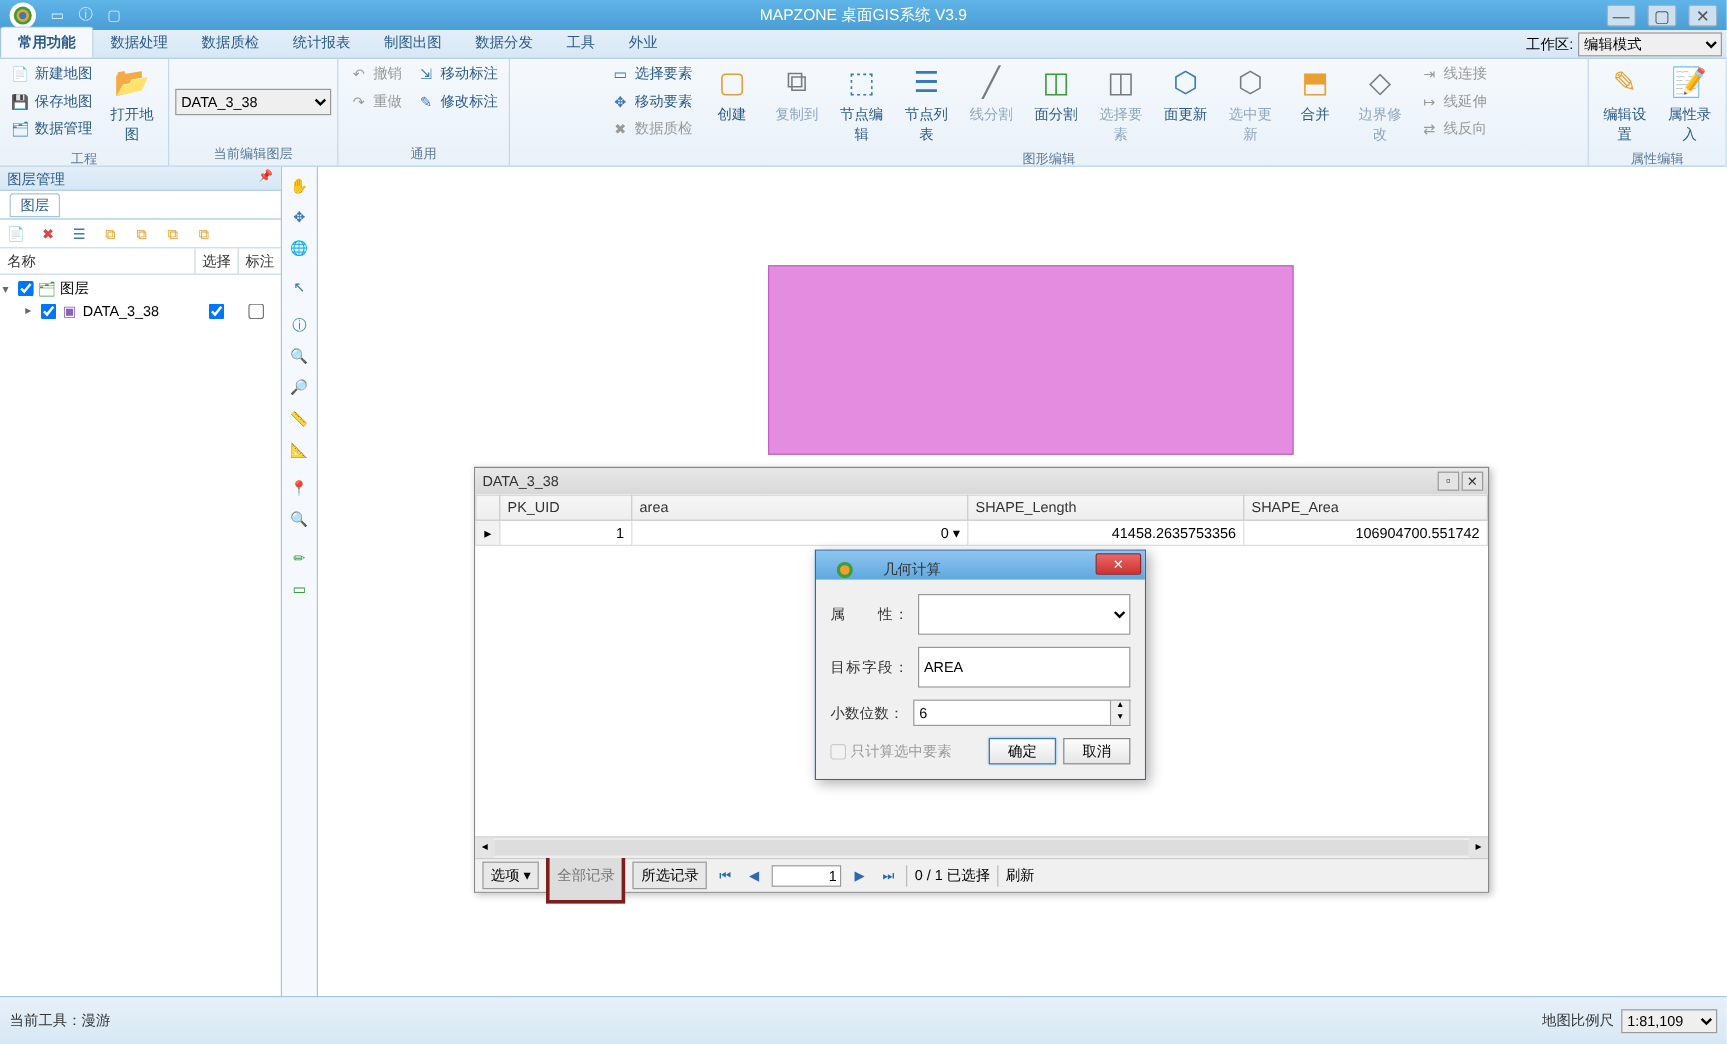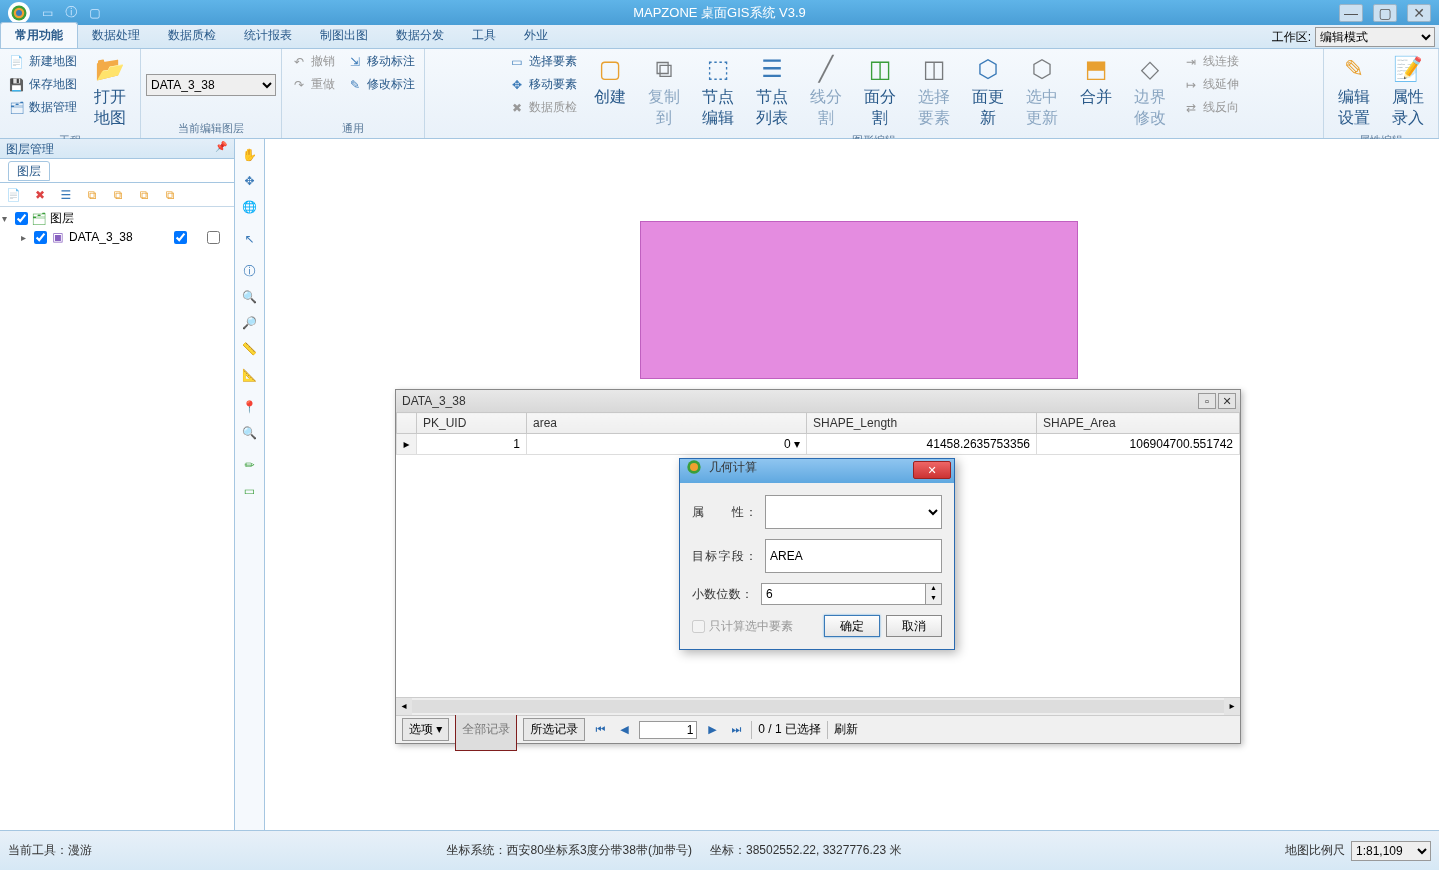--- a/index.html
+++ b/index.html
@@ -22,21 +22,21 @@
 .menu-tabs .workspace select { width: 120px; height: 20px; border: 1px solid #999; }
 
 
 .ribbon { height: 90px; background: linear-gradient(#f5f9fd, #e9f1f9); border-bottom: 1px solid #a5c6e1; display: flex; }
 .ribbon-group { border-right: 1px solid #c5d8e8; padding: 2px 5px 0 5px; display: flex; flex-direction: column; align-items: center; position: relative; }
 .ribbon-group-label { font-size: 11px; color: #5a7a9a; text-align: center; width: 100%; padding: 2px 0; margin-top: auto; }
 .ribbon-content { display: flex; align-items: flex-start; gap: 4px; flex: 1; }
 .ribbon-btn-big { width: 50px; display: flex; flex-direction: column; align-items: center; gap: 2px; padding: 2px; cursor: pointer; }
 .ribbon-btn-big.disabled { opacity: 0.5; }
 .ribbon-btn-big .icon { width: 32px; height: 32px; display: flex; align-items: center; justify-content: center; font-size: 24px; }
-.ribbon-btn-big .label { font-size: 16px; color: #2a5a8a; text-align: center; }
+.ribbon-btn-big .label { font-size: 12px; color: #2a5a8a; text-align: center; }
 .ribbon-btn-small { display: flex; align-items: center; gap: 4px; padding: 2px 4px; cursor: pointer; color: #2a5a8a; }
 .ribbon-btn-small.disabled { color: #999; }
 .ribbon-btn-small .icon { width: 16px; height: 16px; display: flex; align-items: center; justify-content: center; }
 .ribbon-col { display: flex; flex-direction: column; gap: 2px; }
 .ribbon select { width: 130px; height: 22px; border: 1px solid #999; }
 
 
 .main-area { display: flex; height: 700px; position: relative; }
 
 
@@ -76,28 +76,28 @@
 .attr-table { width: 100%; border-collapse: collapse; }
 .attr-table th { background: linear-gradient(#f6f6f6, #eee); border: 1px solid #c8c8c8; padding: 3px 6px; text-align: left; font-weight: normal; color: #333; }
 .attr-table td { border: 1px solid #ddd; padding: 3px 6px; text-align: right; }
 .attr-table td:first-child { width: 20px; background: #f2f2f2; text-align: center; }
 .attr-hscroll { height: 18px; background: #eee; border-top: 1px solid #ccc; position: relative; }
 .attr-hscroll .track { position: absolute; left: 16px; right: 16px; top: 2px; bottom: 2px; background: #ddd; }
 .attr-hscroll .arrow-l { position: absolute; left:0; width:16px; top:0; bottom:0; background:#e4e4e4; text-align:center; font-size:10px; line-height:16px;}
 .attr-hscroll .arrow-r { position: absolute; right:0; width:16px; top:0; bottom:0; background:#e4e4e4; text-align:center; font-size:10px; line-height:16px;}
 .attr-footer { height: 28px; border-top: 1px solid #ccc; display: flex; align-items: center; gap: 6px; padding: 0 6px; background: #f0f0f0; }
 .attr-footer .opt-btn { padding: 2px 6px; border: 1px solid #999; background: #e8e8e8; cursor: pointer; }
-.attr-footer .seg { padding: 12px 6px; border: 1px solid #7f1d1d; background: #ddd; color: #777; }
+.attr-footer .seg { padding: 12px 6px; border: 3px solid #7f1d1d; background: #ddd; color: #777; }
 .attr-footer .nav-btn { width: 18px; height: 18px; display: flex; align-items: center; justify-content: center; color: #2a6ab0; cursor: pointer; font-size: 11px; }
 .attr-footer input.page { width: 58px; height: 18px; text-align: right; border: 1px solid #999; padding: 0 3px; }
 .attr-footer .divider { width: 1px; height: 18px; background: #bbb; }
 
 
 .geom-dialog { position: absolute; left: 679px; top: 458px; width: 276px; background: #f0f0f0; border: 1px solid #2a6ab0; box-shadow: 3px 3px 10px rgba(0,0,0,0.3); }
-.geom-dialog-title { height: 24px; background: linear-gradient(#8fc5f0, #5fa8e0); display: flex; align-items: flex-start; padding: 0 6px; gap: 7px; color: #333; position: relative; }
+.geom-dialog-title { height: 24px; background: linear-gradient(#8fc5f0, #5fa8e0); display: flex; align-items: flex-end; padding: 0 16px; gap: 24px; color: #333; position: relative; }
 .geom-dialog-title .close-btn { position: absolute; right: 3px; top: 2px; width: 38px; height: 18px; background: linear-gradient(#e66, #c33); border: 1px solid #922; border-radius: 2px; color: #fff; display: flex; align-items: center; justify-content: center; font-size: 11px; cursor: pointer; }
 .geom-body { padding: 12px; display: flex; flex-direction: column; gap: 10px; background: #f0f0f0; }
 .geom-row { display: flex; align-items: center; gap: 8px; }
 .geom-row .lbl { width: 65px; text-align: justify; text-align-last: justify; color: #333; }
 .geom-row .lbl::after { content: "："; }
 .geom-row select, .geom-row input[type=text] { flex: 1; height: 22px; border: 1px solid #999; padding: 16px 4px; background: #fff; }
 .geom-row .spinner { flex: 1; display: flex; }
 .geom-row .spinner input { flex: 1; height: 22px; border: 1px solid #999; padding: 0 4px; }
 .geom-row .spinner .spin-btns { width: 16px; display: flex; flex-direction: column; border: 1px solid #999; border-left: none; }
 .geom-row .spinner .spin-btns div { flex: 1; font-size: 7px; text-align: center; background: #eee; cursor: pointer; }
@@ -320,20 +320,25 @@
     </div>
     <div class="layer-tab"><span>图层</span></div>
     <div class="layer-toolbar">
       <div class="tb-icon">📄</div>
       <div class="tb-icon ic-red">✖</div>
       <div class="tb-icon ic-blue">☰</div>
       <div class="tb-icon ic-orange">⧉</div>
       <div class="tb-icon ic-orange">⧉</div>
       <div class="tb-icon ic-orange">⧉</div>
       <div class="tb-icon ic-orange">⧉</div>
+    </div>
+    <div class="layer-header">
+      <div class="col-name">名称</div>
+      <div class="col-sel">选择</div>
+      <div class="col-sel">标注</div>
     </div>
     <div class="layer-tree">
       <div class="tree-row">
         <span class="expand">▾</span>
         <input type="checkbox" checked="" style="">
         <span class="tree-icon ic-green">🗂</span>
         <span>图层</span>
       </div>
       <div class="tree-row">
         <span class="indent"></span>
@@ -461,21 +466,17 @@
         <span>只计算选中要素</span>
       </label>
       <button class="primary">确定</button>
       <button>取消</button>
     </div>
   </div>
 </div>
 
 <div class="status-bar">
   <span><span>当前工具：</span><span>漫游</span></span>
-  <div class="center-status">
-    <span><span>坐标系统：</span><span>西安80坐标系3度分带38带(加带号)</span></span>
-    <span><span>坐标：</span><span>38502552.22, 3327776.23  米</span></span>
-  </div>
   <div class="status-right">
     <span>地图比例尺</span>
     <select class="scale-select"><option>1:81,109</option></select>
   </div>
 </div>
 
 </body></html>

